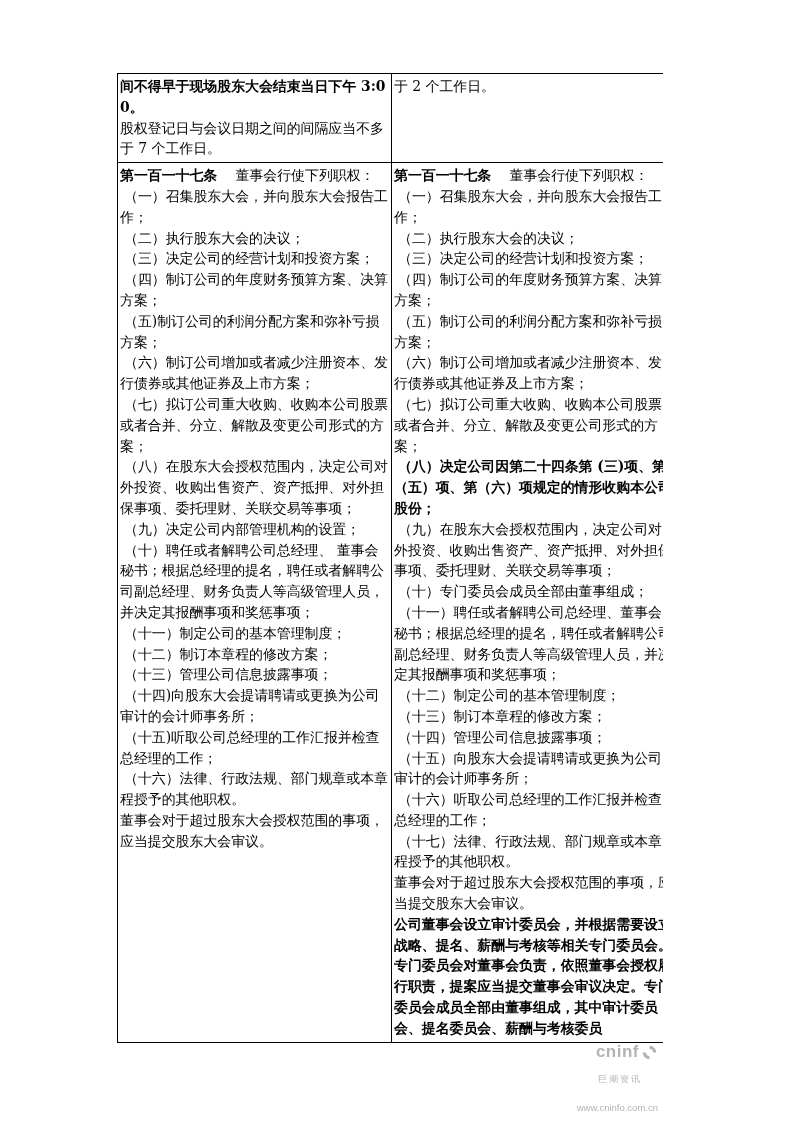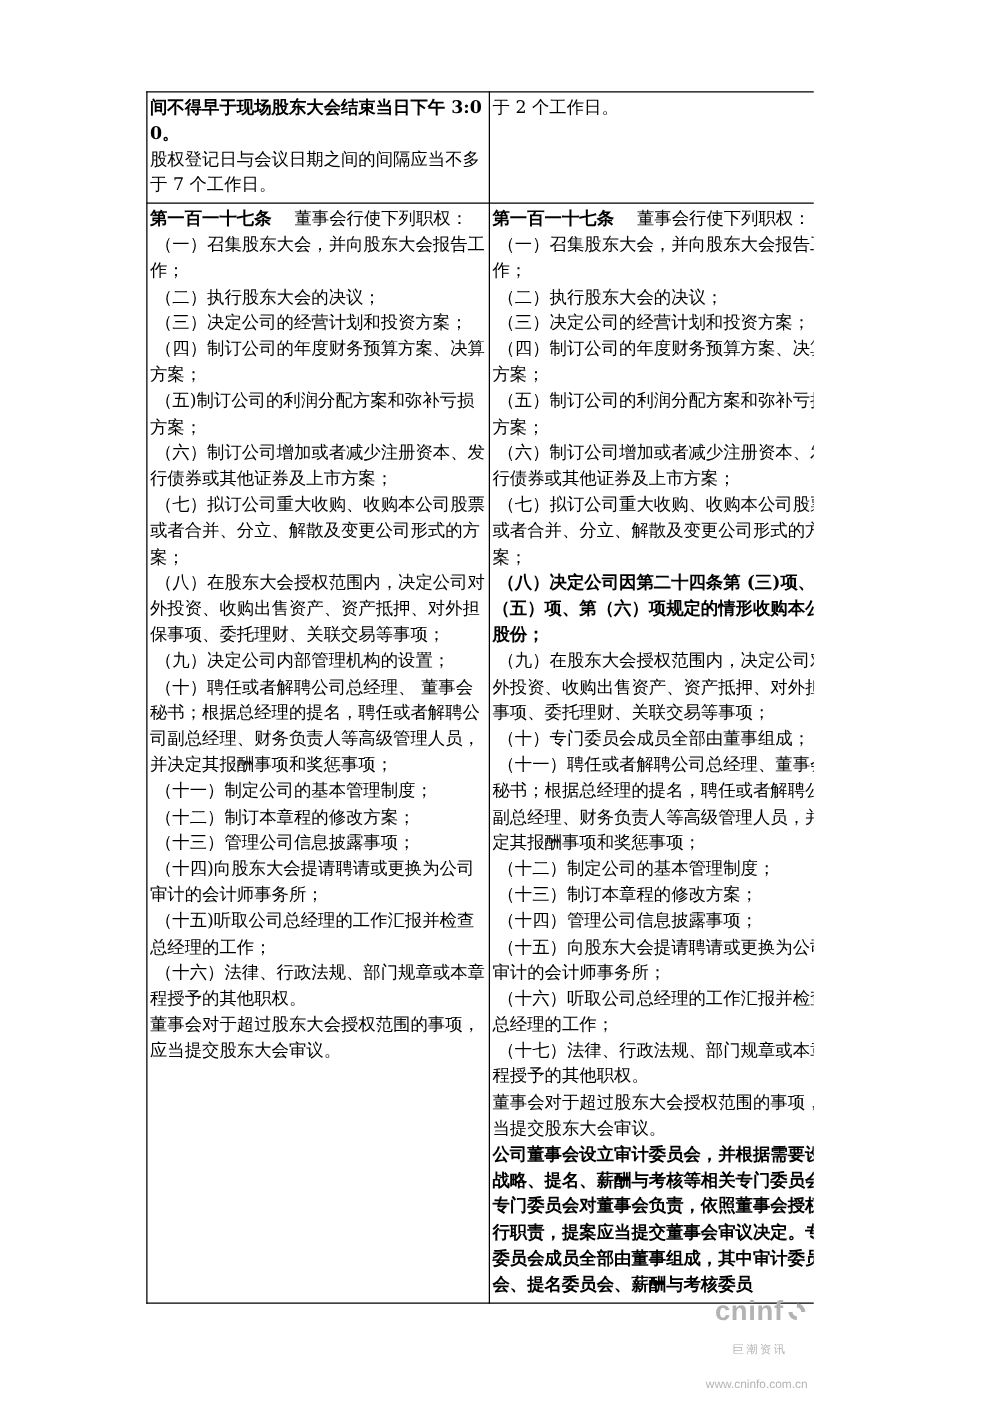--- a/index.html
+++ b/index.html
@@ -10,20 +10,21 @@
     background: #ffffff;
     font-family: "DejaVu Serif", serif;
   }
   .page {
     position: absolute;
     top: 0; left: 0;
     width: 651px;
     height: 1122px;
     background: #ffffff;
     overflow: hidden;
+    padding-left: 12px;
   }
   table.doc-table {
     position: absolute;
     left: 117px;
     top: 73px;
     width: 560px;
     border-collapse: collapse;
     table-layout: fixed;
   }
   table.doc-table td {
@@ -51,21 +52,21 @@
     line-height: 1.1;
   }
   .logo-row {
     display: flex;
     align-items: center;
     justify-content: flex-end;
     gap: 2px;
   }
   .logo-word {
     font-weight: bold;
-    font-size: 22px;
+    font-size: 17px;
     letter-spacing: 0.5px;
   }
   .swirl { width: 17px; height: 17px; }
   .swirl path { fill: #b3b3b3; }
   .logo-cn {
     font-size: 9px;
     letter-spacing: 2px;
     margin-top: 13px;
     padding-right: 16px;
   }

